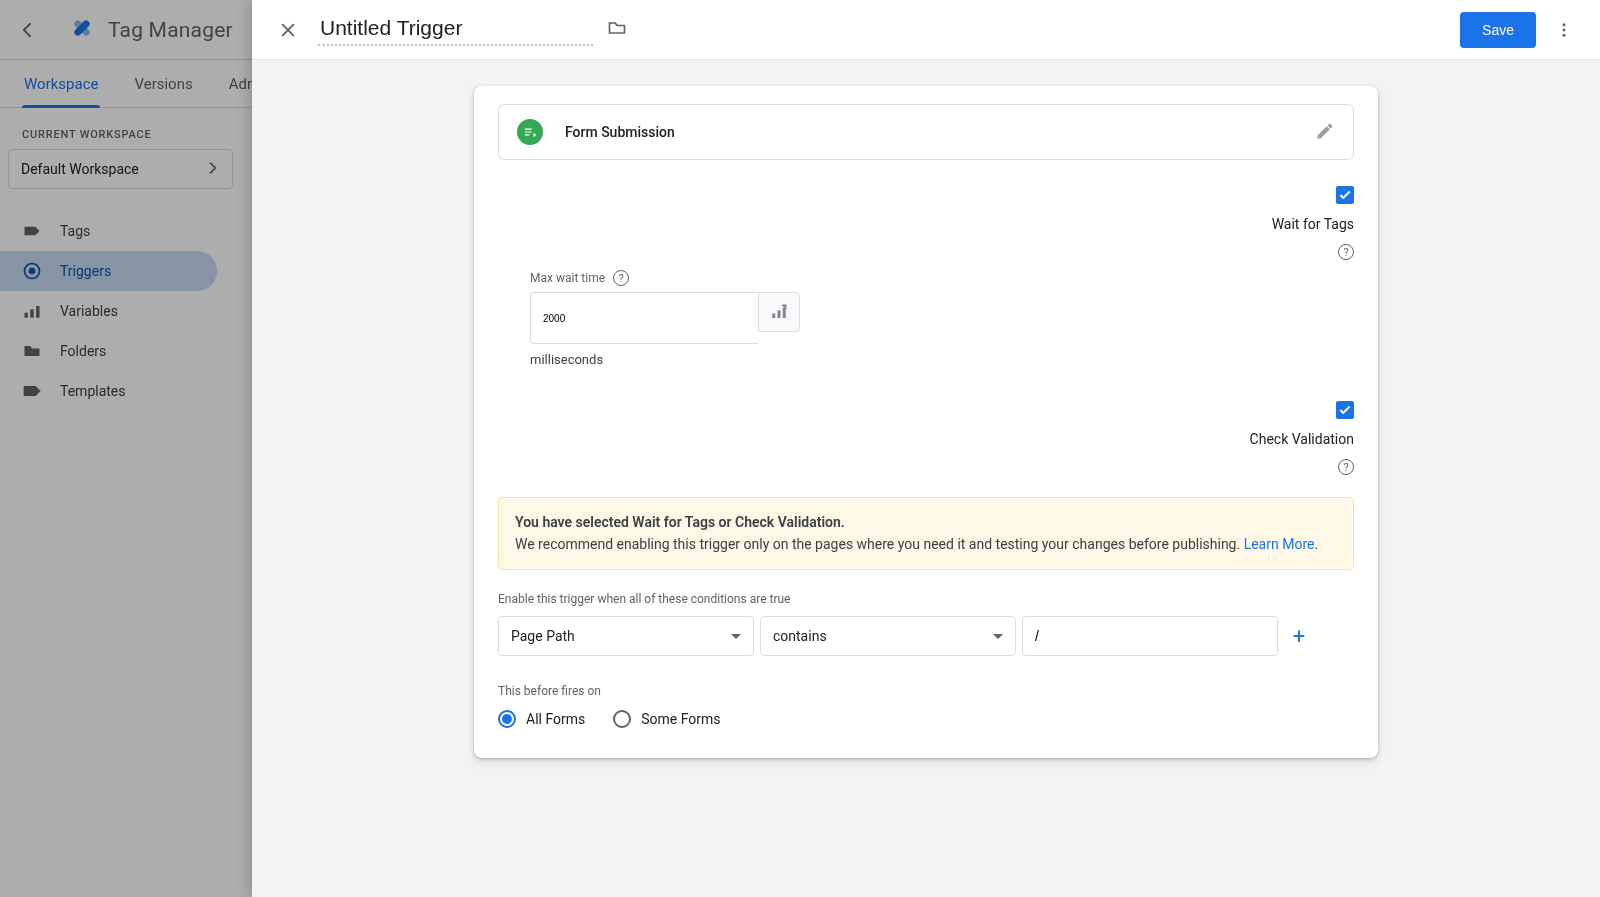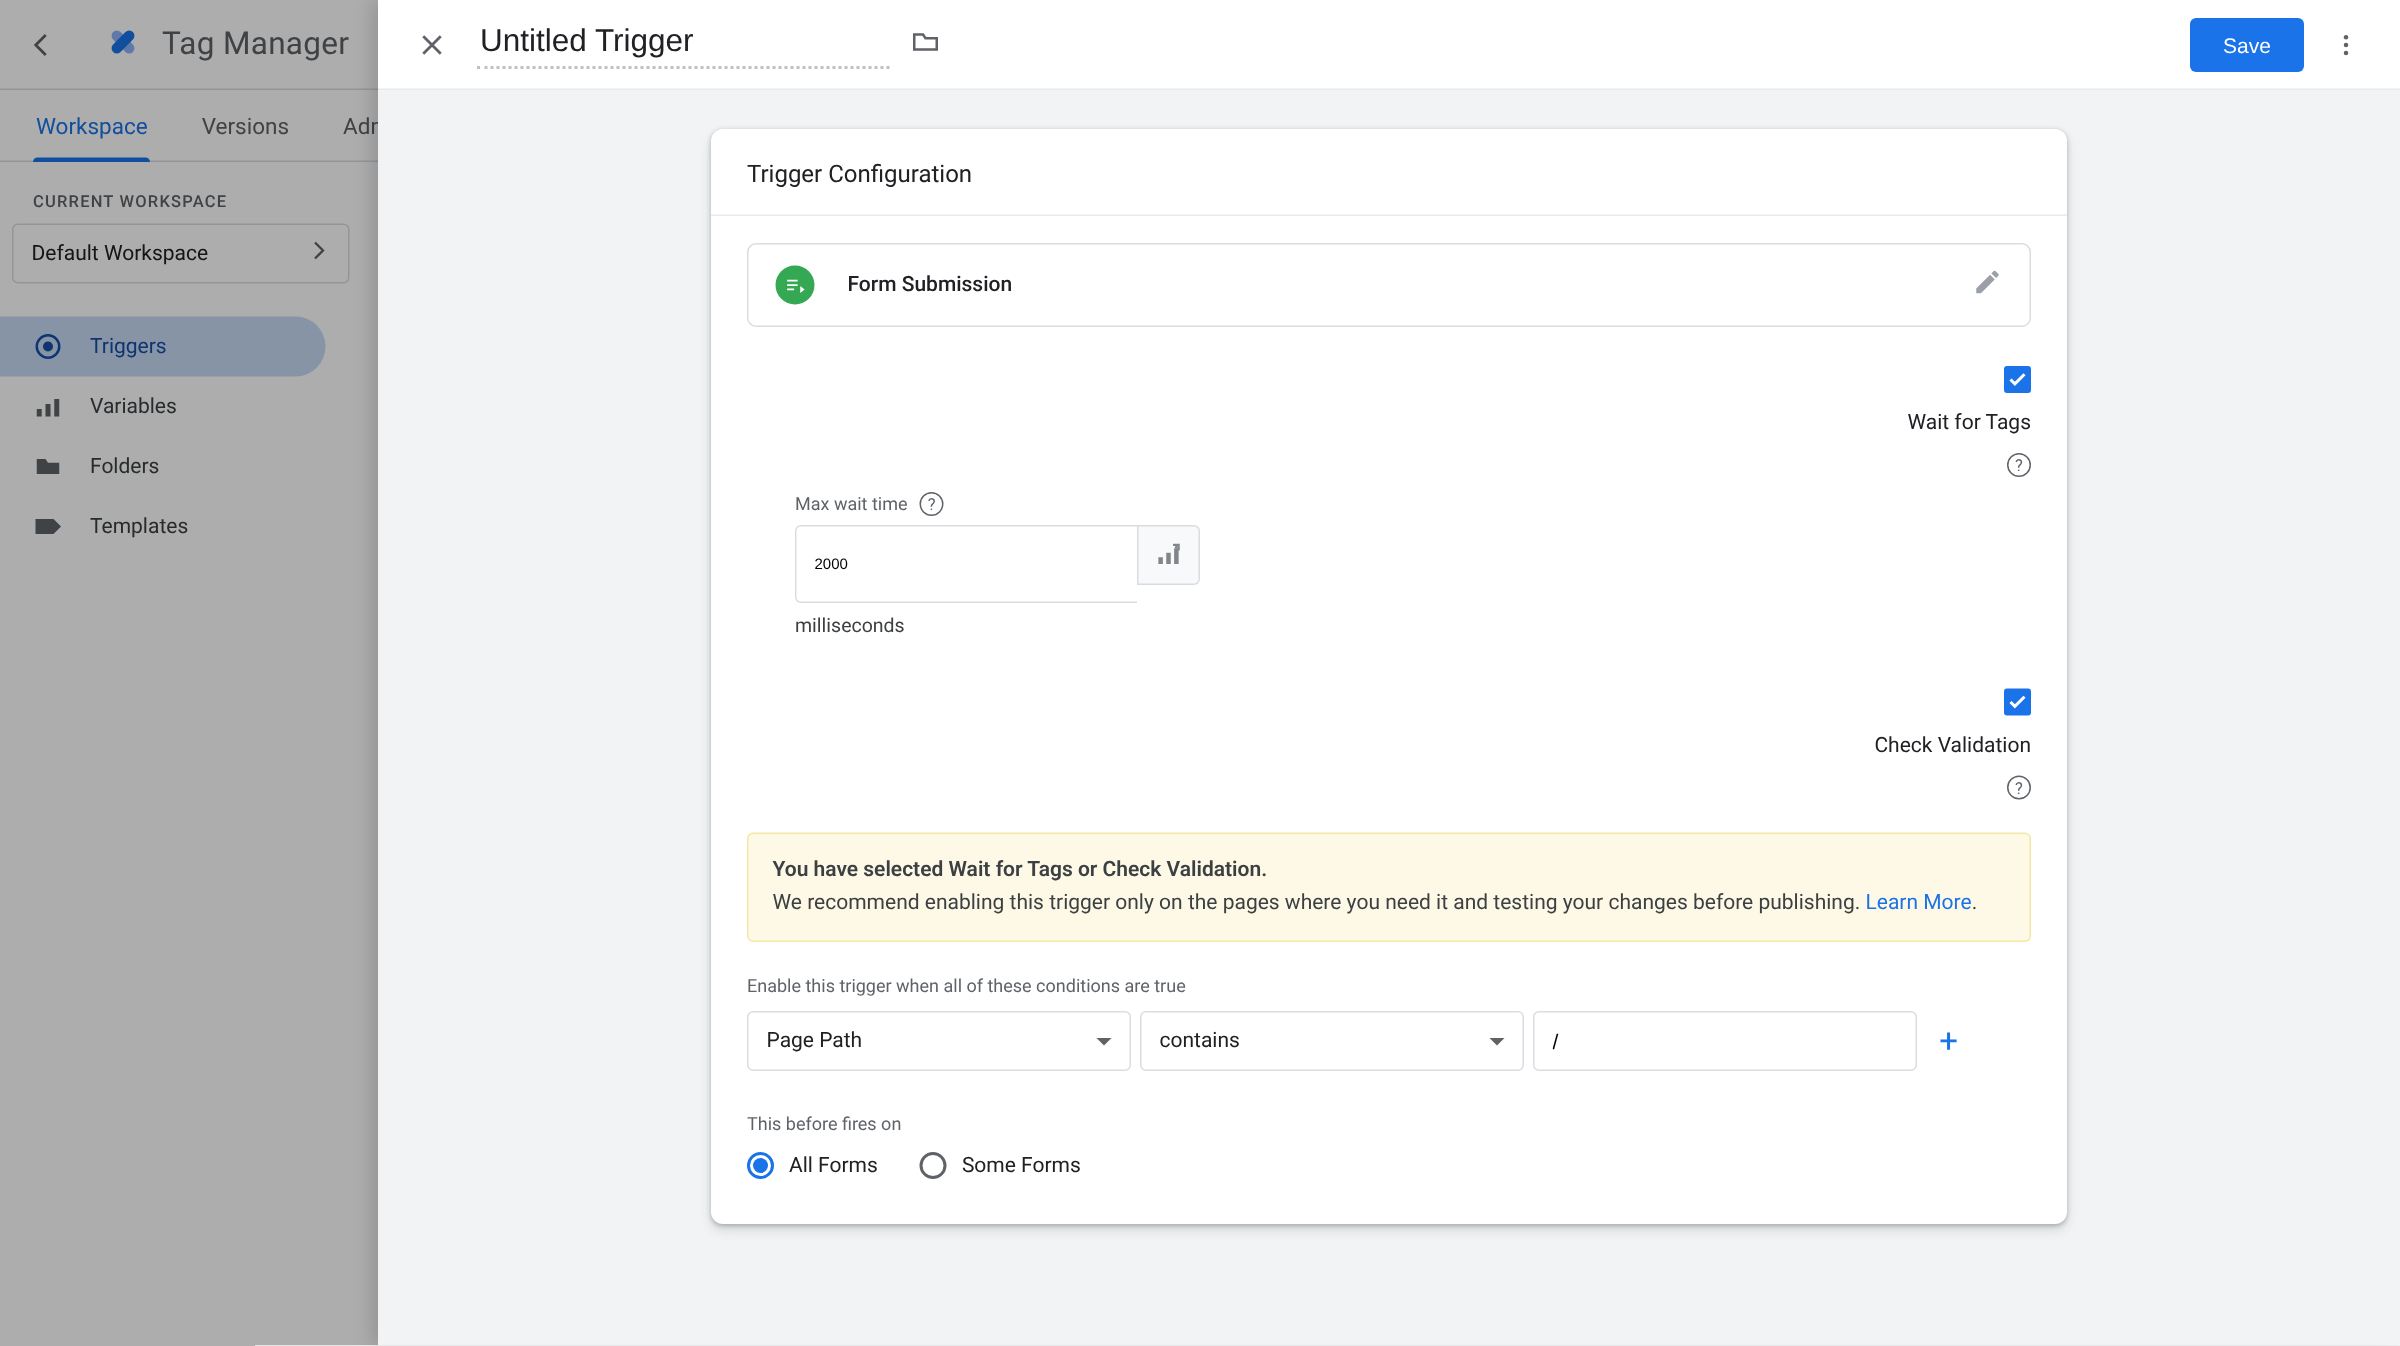--- a/index.html
+++ b/index.html
@@ -122,20 +122,26 @@
       <div class="cw-label">CURRENT WORKSPACE</div>
       <div class="ws-select">
         <span>Default Workspace</span>
         <span class="chev">
           <svg width="16" height="16" viewBox="0 0 24 24" fill="none" stroke="#5f6368" stroke-width="2.4">
               <path d="M9 4l8 8-8 8"></path>
             </svg>
         </span>
       </div>
       <div class="navlist">
+        <div class="navitem">
+          <svg viewBox="0 0 24 24">
+              <path d="M3 7h13l5 5-5 5H3z"></path>
+            </svg>
+          <span>Tags</span>
+        </div>
         <div class="navitem active">
           <svg viewBox="0 0 24 24">
               <circle cx="12" cy="12" r="9" fill="none" stroke="#174ea6" stroke-width="2"></circle>
               <circle cx="12" cy="12" r="4" fill="#174ea6"></circle>
             </svg>
           <span>Triggers</span>
         </div>
         <div class="navitem">
           <svg viewBox="0 0 24 24">
               <rect x="3" y="14" width="4" height="6"></rect>
@@ -180,21 +186,20 @@
       <svg width="18" height="18" viewBox="0 0 24 24" fill="#5f6368">
           <circle cx="12" cy="5" r="2"></circle>
           <circle cx="12" cy="12" r="2"></circle>
           <circle cx="12" cy="19" r="2"></circle>
         </svg>
     </span>
   </div>
 
   <div class="panel-body">
     <div class="card">
-      <div class="card-h">Trigger Configuration</div>
       <div class="card-b">
         <div class="tt-row">
           <span class="tt-chip">
             <svg width="14" height="14" viewBox="0 0 24 24" fill="#fff">
                 <path d="M3 11h12v2H3zM3 6h12v2H3zM3 16h8v2H3zM18 13l5 4-5 4z"></path>
               </svg>
           </span>
           <span class="tt-name">Form Submission</span>
           <span class="tt-edit">
             <svg width="20" height="20" viewBox="0 0 24 24" fill="#9aa0a6">

